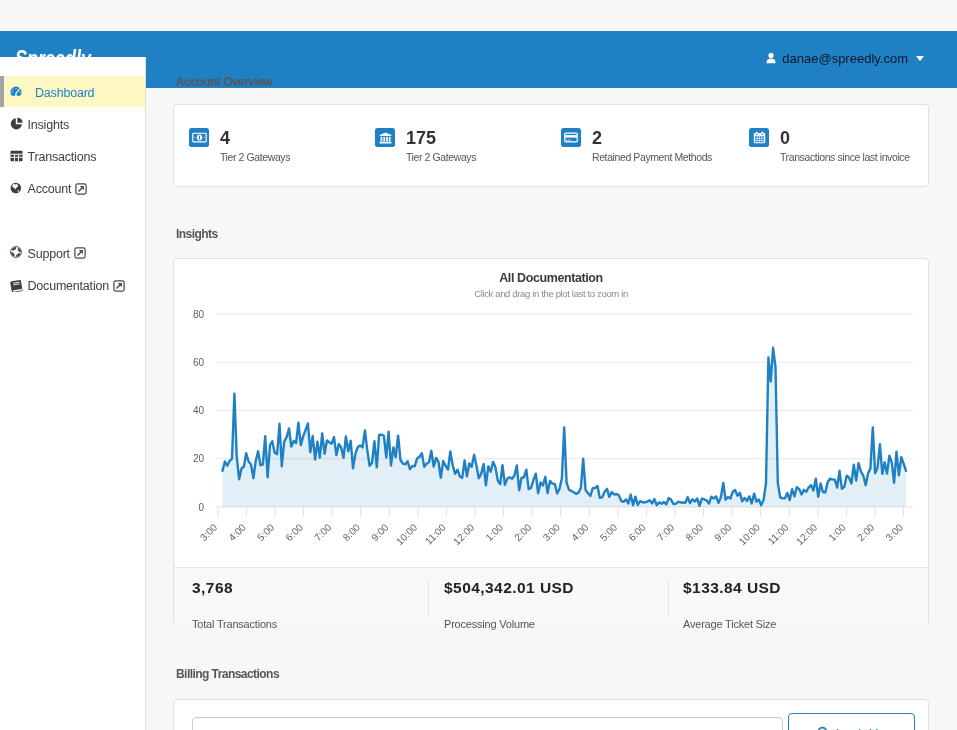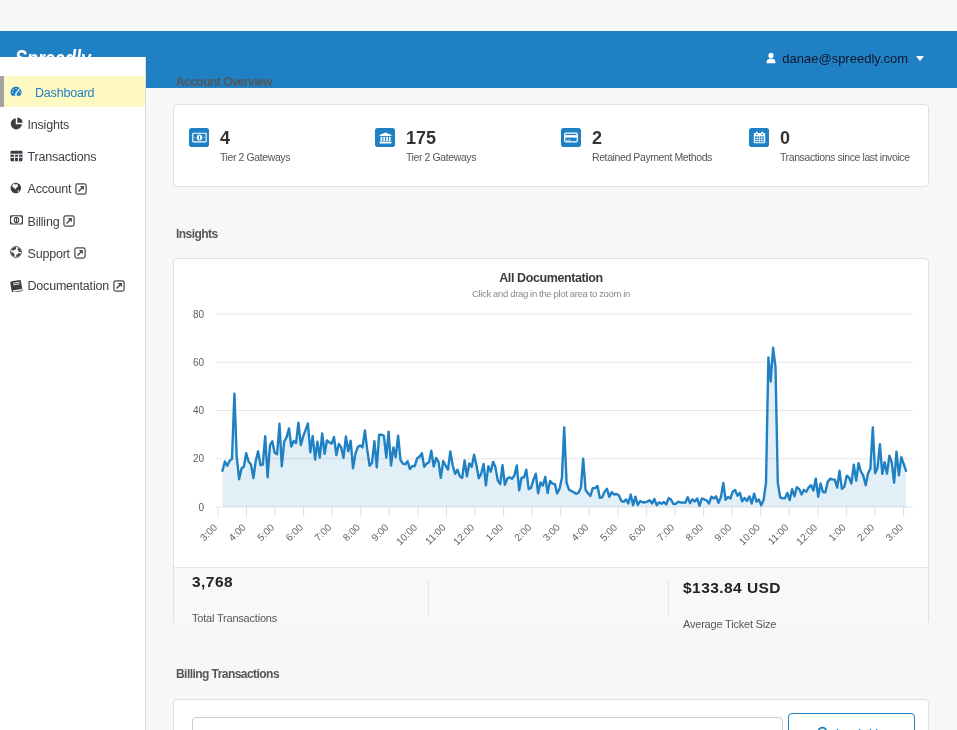--- a/index.html
+++ b/index.html
@@ -73,33 +73,20 @@
           <circle cx="6.4" cy="3.4" r="1.5" fill="#fff"></circle>
           <polygon points="2.4,4.2 8,3.8 5.4,7.2" fill="#fff"></polygon>
           <polygon points="6.8,8.9 9.4,8.2 8.9,9.8" fill="#fff"></polygon>
         </svg></span>
       <span class="nav-tx" style="left:27.5px">Account<svg width="12" height="12" viewBox="0 0 12 12" style="margin-left:4px;vertical-align:-1.5px">
           <rect x="0.9" y="0.9" width="10.2" height="10.2" rx="1.8" fill="none" stroke="#4a4a4a" stroke-width="1.25"></rect>
           <path d="M3.5 8.5 L7.7 4.3" stroke="#4a4a4a" stroke-width="1.5"></path>
           <path d="M4.8 3.1 L8.9 3.1 L8.9 7.2 Z" fill="#4a4a4a"></path>
         </svg></span>
     </div>
-    <div class="nav-item" style="top:148px">
-      <span class="nav-ic"><svg width="13" height="10" viewBox="0 0 13 10">
-          <rect x="0.55" y="0.75" width="11.9" height="8.3" rx="0.9" fill="none" stroke="#3a3f44" stroke-width="1.1"></rect>
-          <ellipse cx="6.5" cy="4.9" rx="2.2" ry="2.6" fill="none" stroke="#3a3f44" stroke-width="1.1"></ellipse>
-          <line x1="6.5" y1="3" x2="6.5" y2="6.8" stroke="#3a3f44" stroke-width="1"></line>
-          <path d="M1.1 1.3 L2.9 1.3 L1.1 2.9 Z M11.9 1.3 L11.9 2.9 L10.1 1.3 Z M1.1 8.5 L1.1 6.9 L2.9 8.5 Z M11.9 8.5 L10.1 8.5 L11.9 6.9 Z" fill="#3a3f44"></path>
-        </svg></span>
-      <span class="nav-tx" style="left:27.5px">Billing<svg width="12" height="12" viewBox="0 0 12 12" style="margin-left:4px;vertical-align:-1.5px">
-          <rect x="0.9" y="0.9" width="10.2" height="10.2" rx="1.8" fill="none" stroke="#4a4a4a" stroke-width="1.25"></rect>
-          <path d="M3.5 8.5 L7.7 4.3" stroke="#4a4a4a" stroke-width="1.5"></path>
-          <path d="M4.8 3.1 L8.9 3.1 L8.9 7.2 Z" fill="#4a4a4a"></path>
-        </svg></span>
-    </div>
     <div class="nav-item" style="top:180px">
       <span class="nav-ic"><svg width="12" height="12" viewBox="0 0 12 12">
           <circle cx="6" cy="6" r="5.4" fill="none" stroke="#3a3f44" stroke-width="0.9"></circle>
           <circle cx="6" cy="6" r="3.9" fill="none" stroke="#3a3f44" stroke-width="2.1" stroke-dasharray="4.1 2.02" stroke-dashoffset="-1.5"></circle>
         </svg></span>
       <span class="nav-tx" style="left:27.5px">Support<svg width="12" height="12" viewBox="0 0 12 12" style="margin-left:4px;vertical-align:-1.5px">
           <rect x="0.9" y="0.9" width="10.2" height="10.2" rx="1.8" fill="none" stroke="#4a4a4a" stroke-width="1.25"></rect>
           <path d="M3.5 8.5 L7.7 4.3" stroke="#4a4a4a" stroke-width="1.5"></path>
           <path d="M4.8 3.1 L8.9 3.1 L8.9 7.2 Z" fill="#4a4a4a"></path>
         </svg></span>
@@ -172,21 +159,21 @@
           <rect x="9.15" y="9.7" width="1.75" height="1.6"></rect>
         </g>
       </svg></div>
     <div class="stat-num" style="left:606px">0</div>
     <div class="stat-lab" style="left:606px">Transactions since last invoice</div>
 </div>
 
 <div class="sec-label" style="top:227px">Insights</div>
 <div class="card" style="top:258px; height:367px">
   <div style="position:absolute;left:0;top:12px;width:754px;text-align:center;font-size:12.5px;font-weight:bold;letter-spacing:-0.4px;color:#3c3c3c">All Documentation</div>
-  <div style="position:absolute;left:0;top:28.5px;width:754px;text-align:center;font-size:9.5px;letter-spacing:-0.35px;color:#8a8a8a">Click and drag in the plot area to zoom in</div>
+  <div style="position:absolute;left:0;top:28.5px;width:754px;text-align:center;font-size:9.5px;letter-spacing:-0.35px;color:#8a8a8a">Click and drag in the plot last to zoom in</div>
   <svg style="position:absolute;left:0;top:42px" width="754" height="250" viewBox="0 0 754 250">
     <line x1="42" y1="13.00" x2="739" y2="13.00" stroke="#e6e6e6" stroke-width="1"></line>
       <text x="30" y="16.50" text-anchor="end" font-size="10" fill="#606060">80</text>
       <line x1="42" y1="61.25" x2="739" y2="61.25" stroke="#e6e6e6" stroke-width="1"></line>
       <text x="30" y="64.75" text-anchor="end" font-size="10" fill="#606060">60</text>
       <line x1="42" y1="109.50" x2="739" y2="109.50" stroke="#e6e6e6" stroke-width="1"></line>
       <text x="30" y="113.00" text-anchor="end" font-size="10" fill="#606060">40</text>
       <line x1="42" y1="157.75" x2="739" y2="157.75" stroke="#e6e6e6" stroke-width="1"></line>
       <text x="30" y="161.25" text-anchor="end" font-size="10" fill="#606060">20</text>
       <line x1="42" y1="206.00" x2="739" y2="206.00" stroke="#e6e6e6" stroke-width="1"></line>
@@ -240,23 +227,27 @@
       <line x1="672.4" y1="206" x2="672.4" y2="215.5" stroke="#e0e0e0" stroke-width="1"></line>
       <text transform="translate(672.4,227) rotate(-45)" text-anchor="end" font-size="10" fill="#606060">1:00</text>
       <line x1="701.0" y1="206" x2="701.0" y2="215.5" stroke="#e0e0e0" stroke-width="1"></line>
       <text transform="translate(701.0,227) rotate(-45)" text-anchor="end" font-size="10" fill="#606060">2:00</text>
       <line x1="729.6" y1="206" x2="729.6" y2="215.5" stroke="#e0e0e0" stroke-width="1"></line>
       <text transform="translate(729.6,227) rotate(-45)" text-anchor="end" font-size="10" fill="#606060">3:00</text>
   </svg>
   <div style="position:absolute;left:0;top:308px;width:754px;height:58px;border-top:1px solid #e8e8e8;background:#f8f8f9;border-radius:0 0 4px 4px">
     <div style="position:absolute;left:254px;top:12px;bottom:8px;width:1px;background:#e5e5e5"></div>
     <div style="position:absolute;left:494px;top:12px;bottom:8px;width:1px;background:#e5e5e5"></div>
-    <div style="position:absolute;left:18px;top:5px">
+    <div style="position:absolute;left:18px;top:11px">
         <div class="bstat-num">3,768</div>
         <div class="bstat-lab">Total Transactions</div>
+      </div>
+    <div style="position:absolute;left:270px;top:11px">
+        <div class="bstat-num">$504,342.01 USD</div>
+        <div class="bstat-lab">Processing Volume</div>
       </div>
     <div style="position:absolute;left:509px;top:11px">
         <div class="bstat-num">$133.84 USD</div>
         <div class="bstat-lab">Average Ticket Size</div>
       </div>
   </div>
 </div>
 
 <div class="sec-label" style="top:667px">Billing Transactions</div>
 <div class="card" style="top:699px; height:90px">

